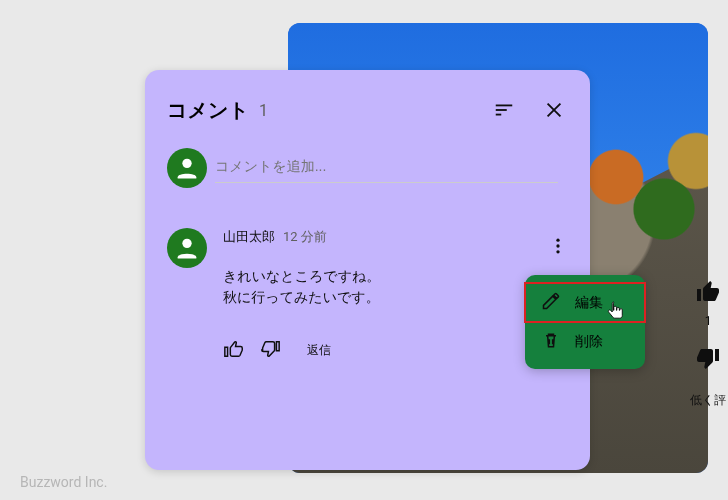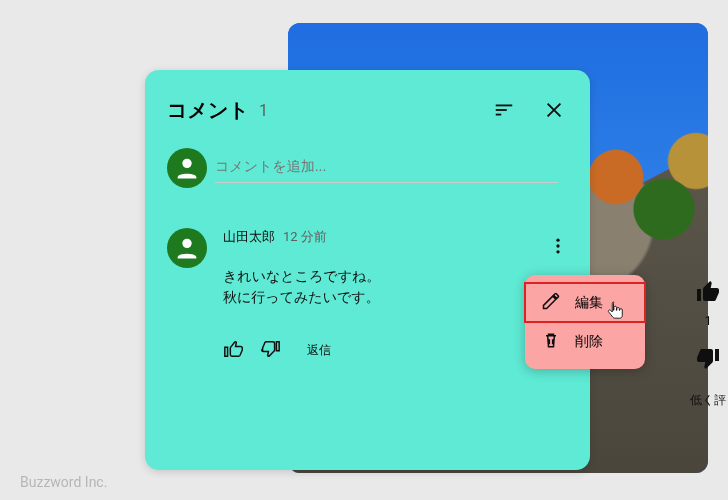--- a/index.html
+++ b/index.html
@@ -57,21 +57,21 @@
     overflow: hidden;
     width: 36px;
   }
 
   
   .panel {
     position: absolute;
     left: 145px; top: 70px;
     width: 445px;
     height: 400px;
-    background: #5eead4;
+    background: #c4b5fd;
     border-radius: 14px;
     box-shadow: 0 2px 8px rgba(0,0,0,.15);
     padding: 20px 6px 0 22px;
   }
   .panel-header {
     display: flex; align-items: center;
     gap: 10px;
     margin-bottom: 18px;
     padding-right: 10px;
   }
@@ -128,21 +128,21 @@
     position: absolute; right: 16px; top: 8px;
     cursor: pointer;
   }
   .more svg { width: 20px; height: 20px; }
 
   
   .menu {
     position: absolute;
     left: 525px; top: 275px;
     width: 120px;
-    background: #fca5a5;
+    background: #15803d;
     border-radius: 10px;
     box-shadow: 0 2px 12px rgba(0,0,0,.25);
     padding: 8px 0;
     z-index: 10;
   }
   .menu-item {
     display: flex; align-items: center;
     gap: 14px;
     padding: 8px 16px;
     font-size: 14px;

